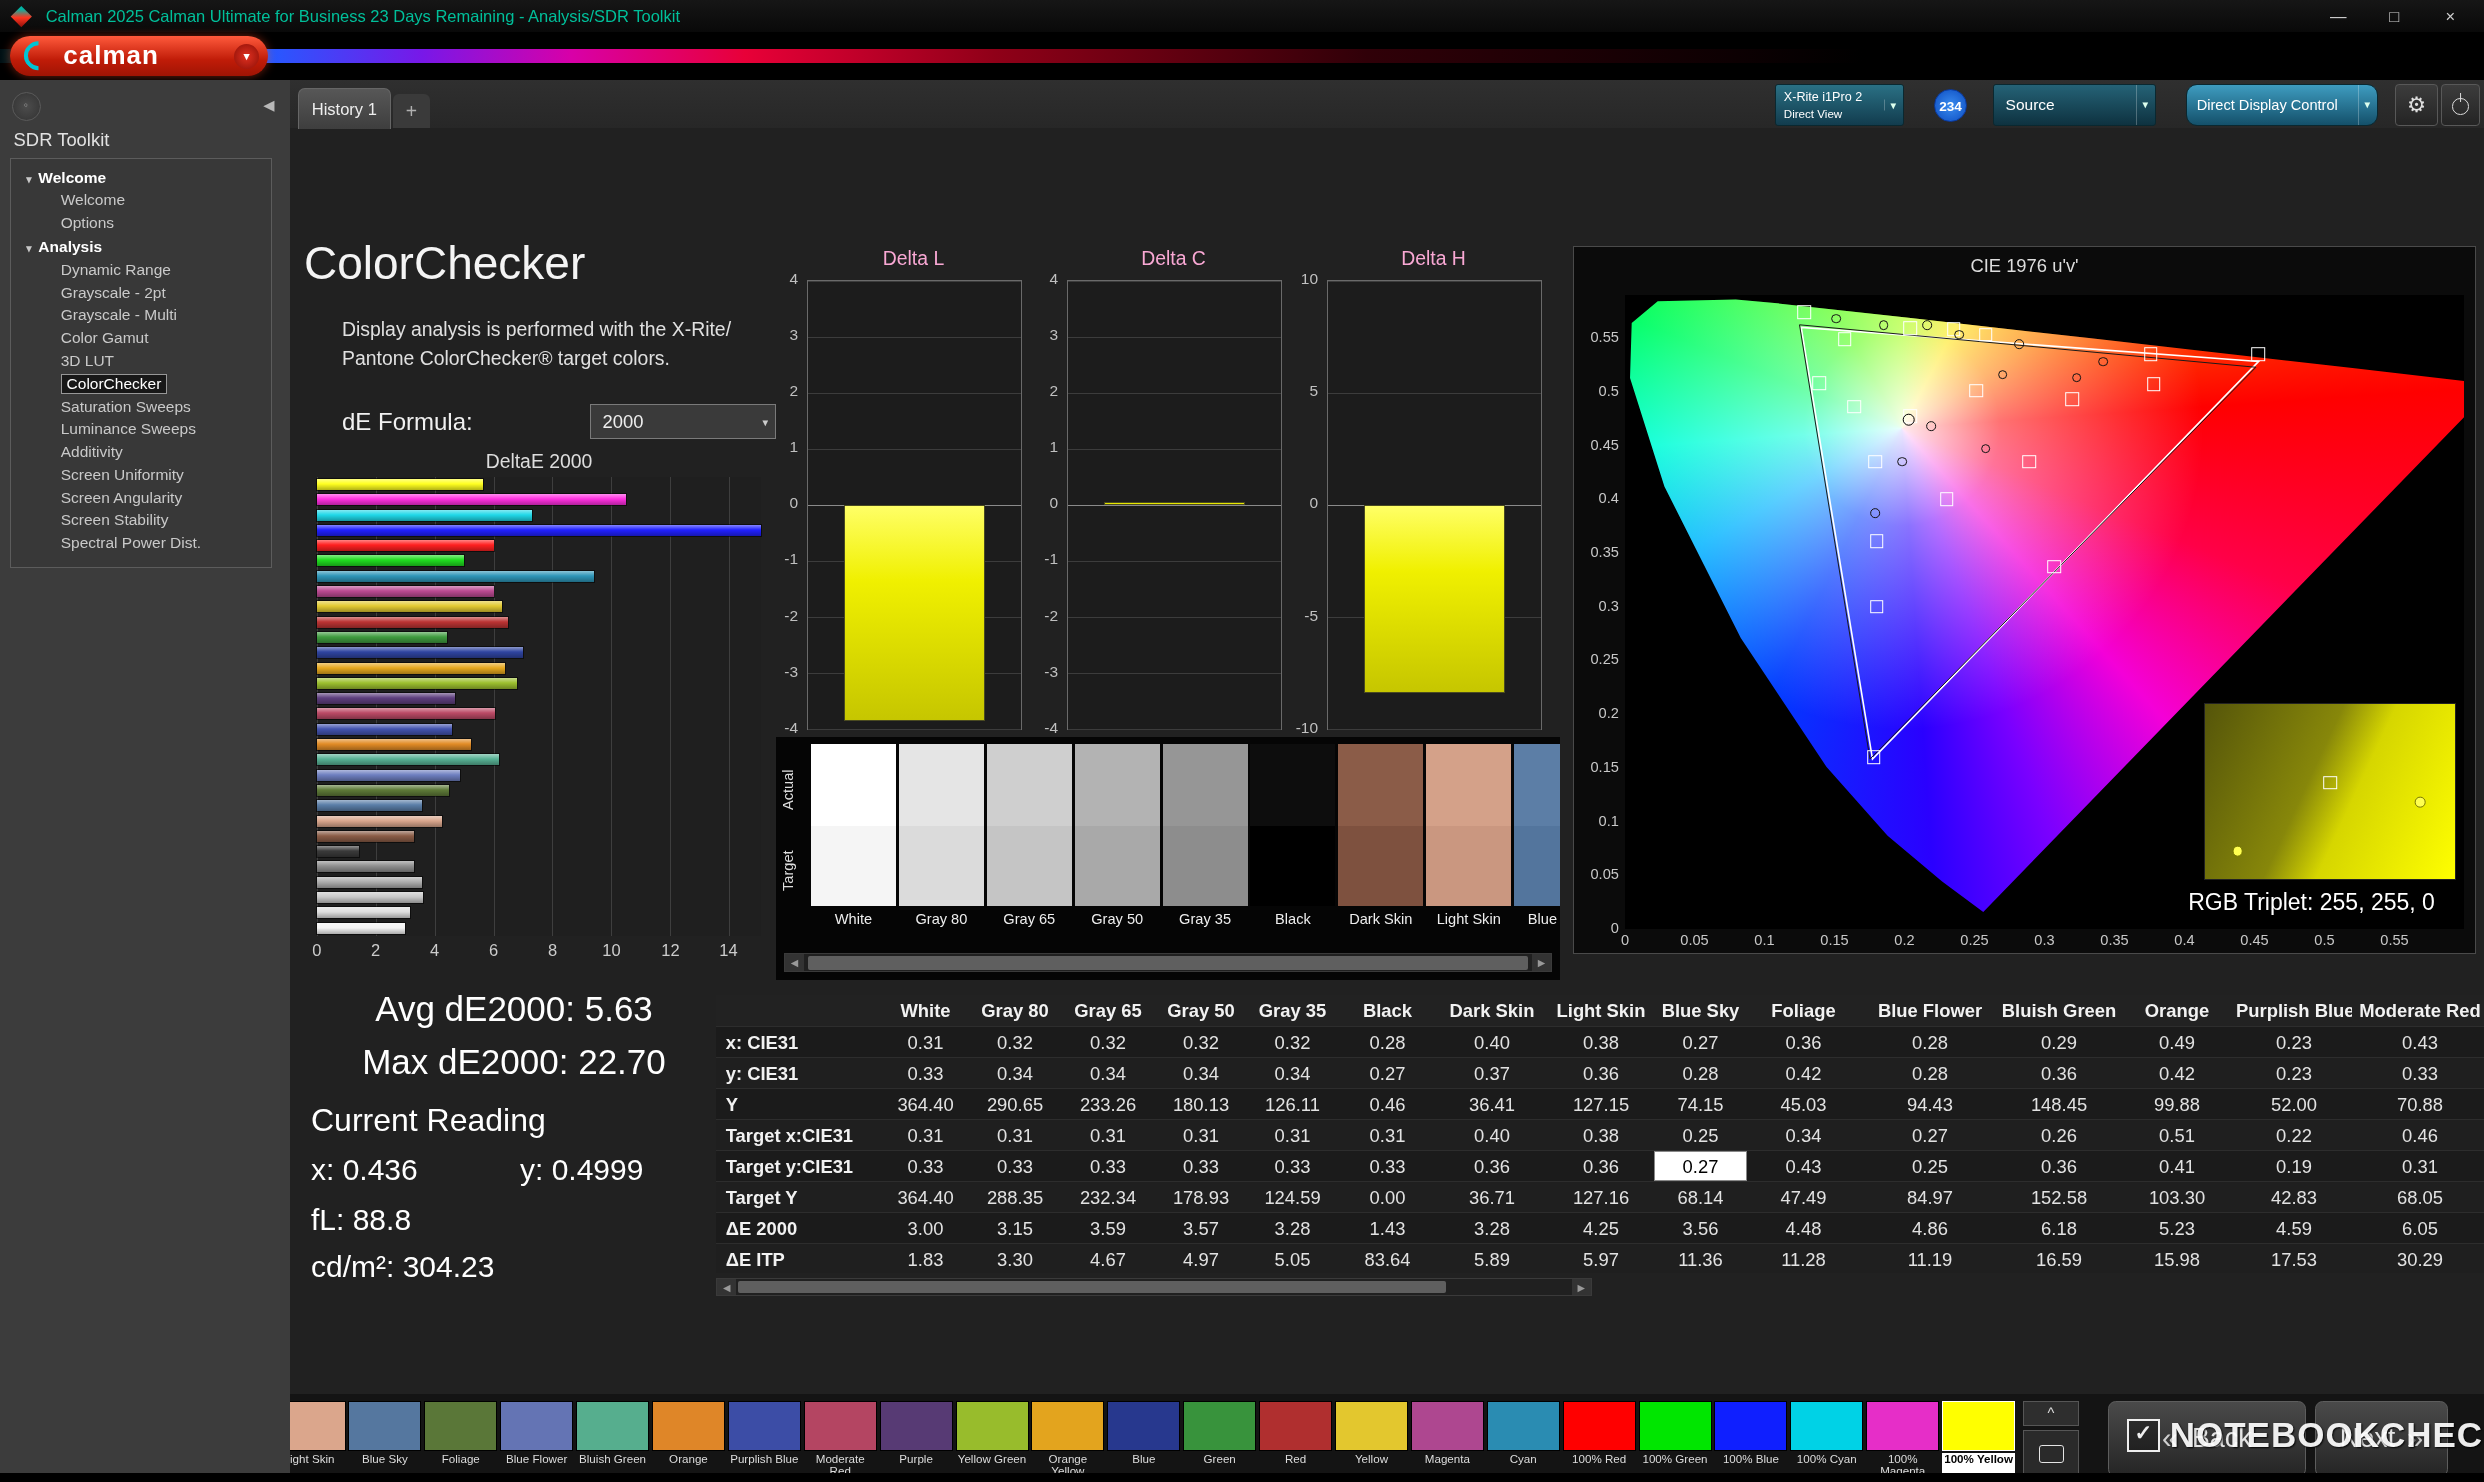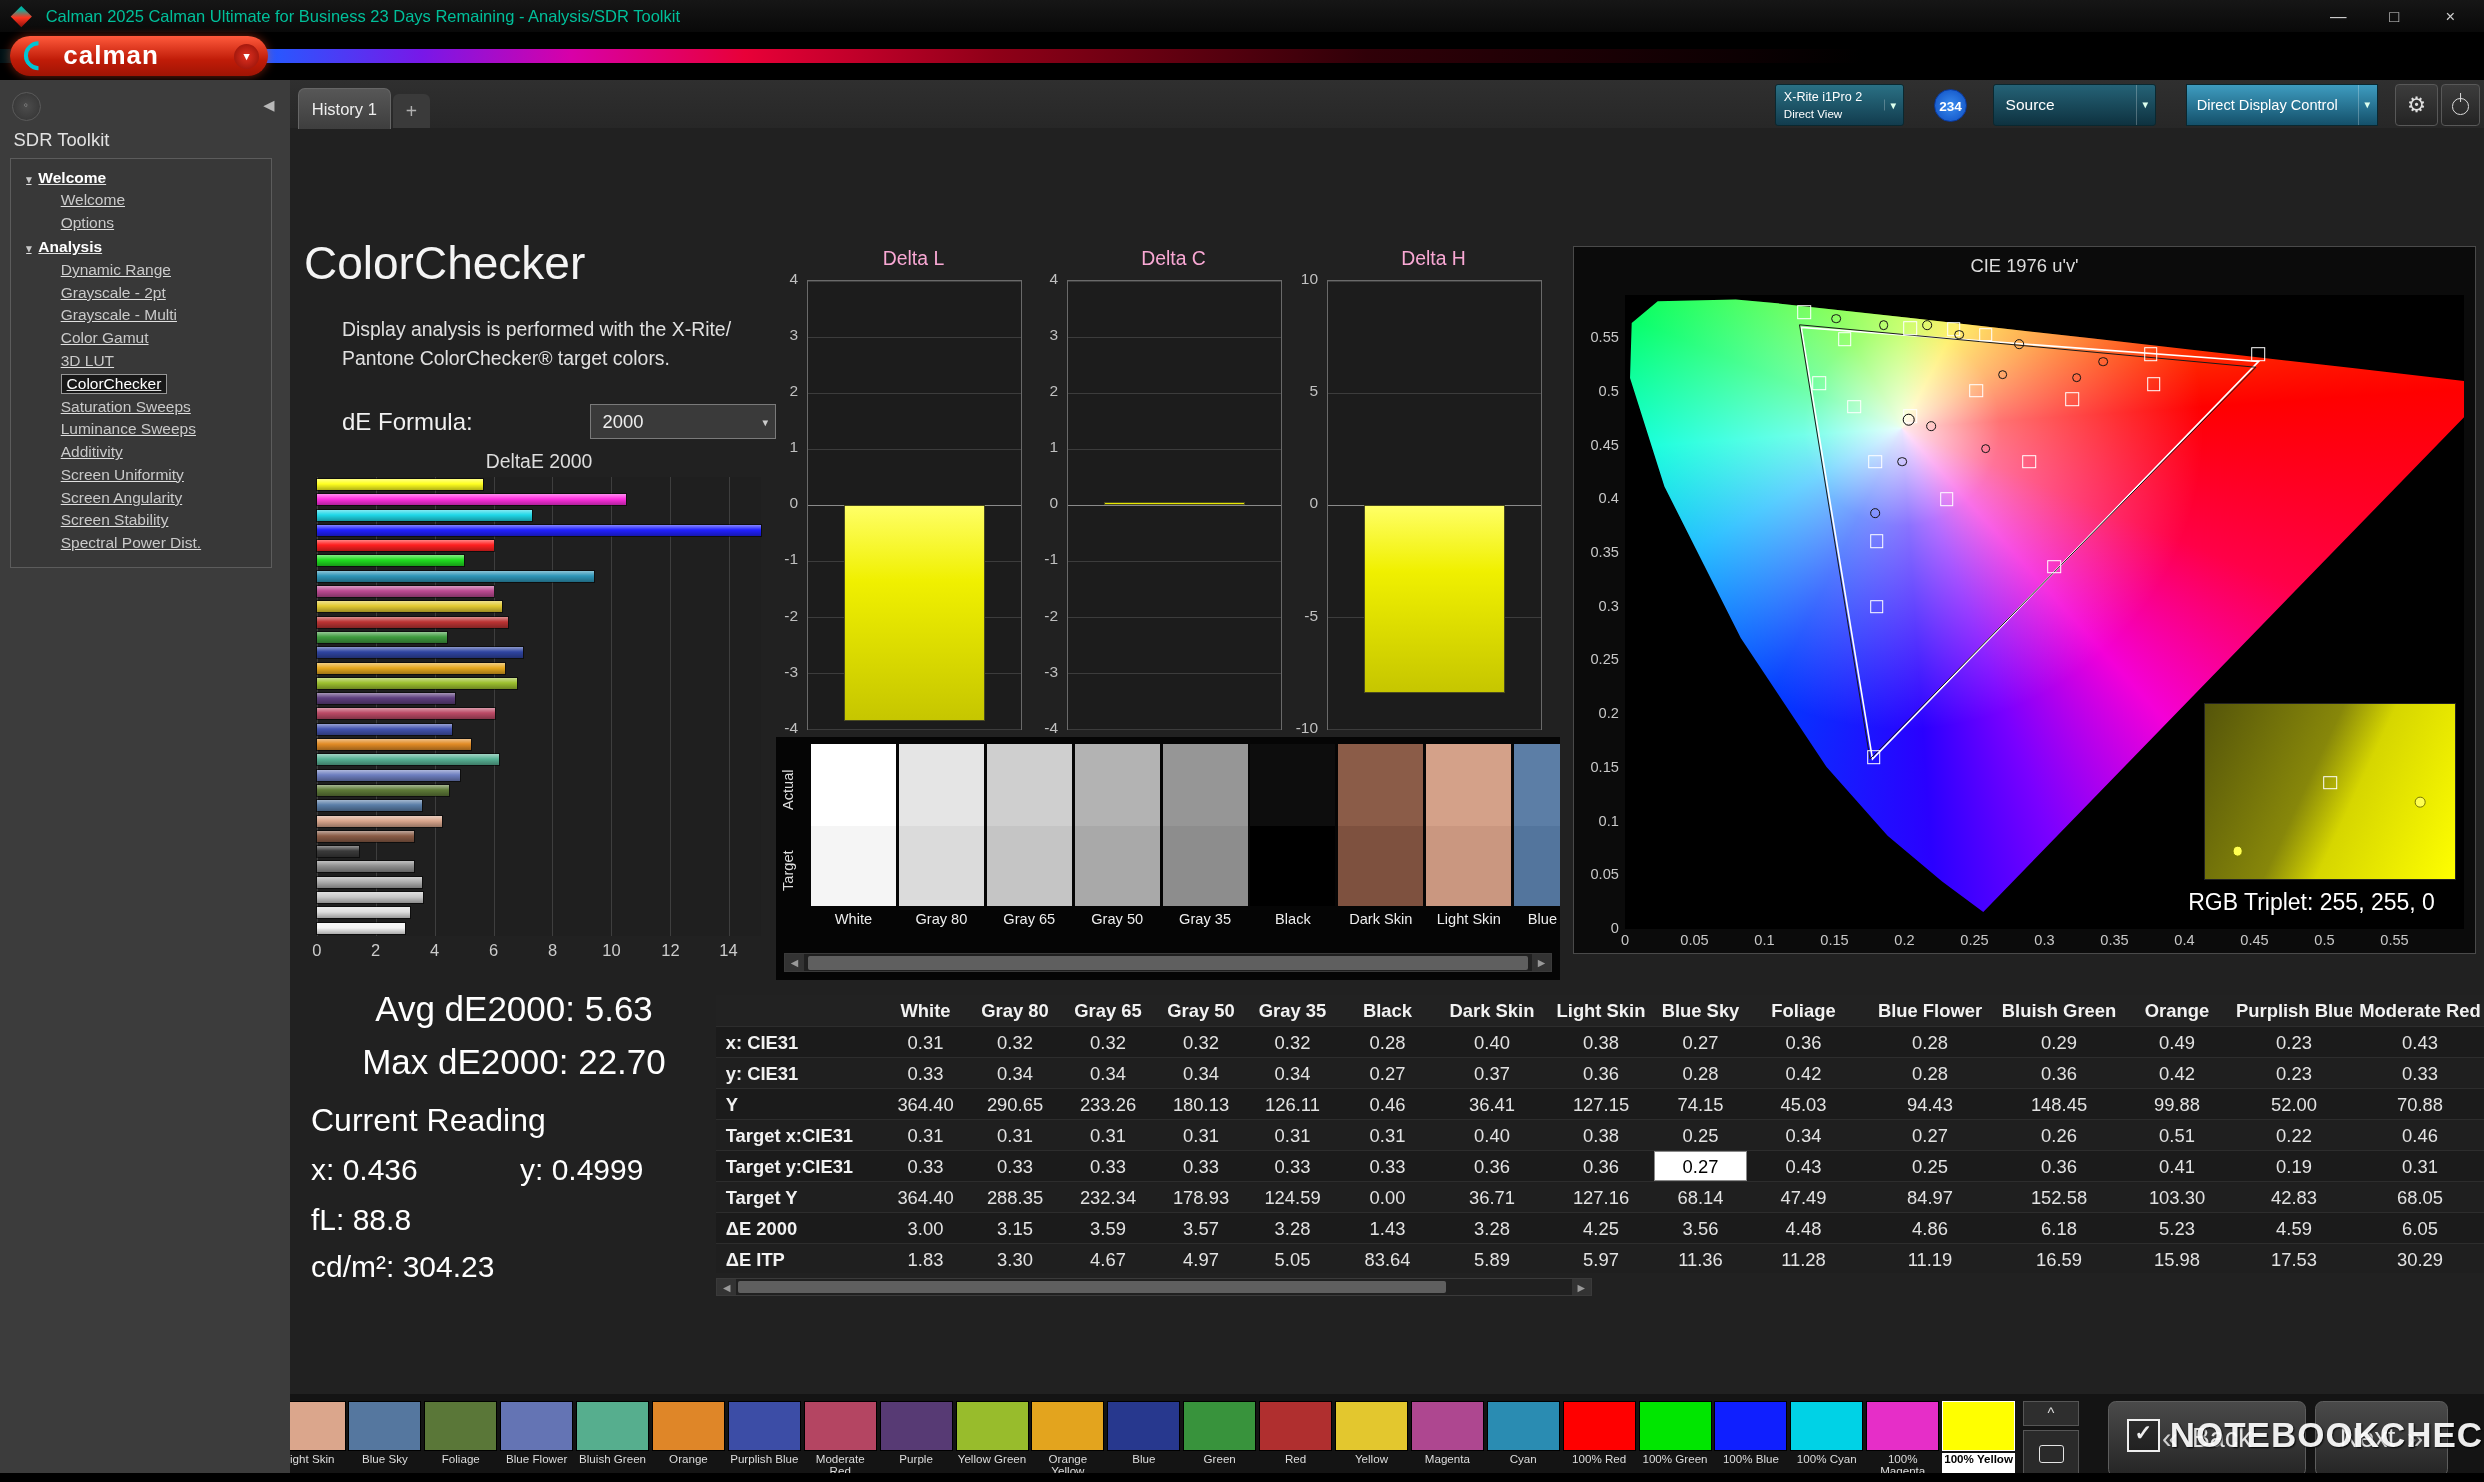--- a/index.html
+++ b/index.html
@@ -21,37 +21,37 @@
     background:linear-gradient(#ff5a3c,#c01c08 60%,#a01404);display:flex;align-items:center;box-shadow:0 0 9.7px rgba(255,70,30,.45);}
   .calman-swoosh{width:21.3px;height:21.3px;margin-left:14.6px;border-radius:50%;border:4.9px solid #00c4d4;border-right-color:transparent;border-bottom-color:transparent;transform:rotate(-45deg);flex:0 0 auto;}
   .calman-text{color:#fff;font-size:26px;font-weight:bold;letter-spacing:1px;margin-left:9.7px;}
   .calman-dd{position:absolute;right:8.7px;top:7.8px;width:25px;height:25px;border-radius:50%;background:radial-gradient(#e03020,#8c0f06);color:#fff;font-size:10.7px;text-align:center;line-height:25px;}
 
   
   #sidebar{position:absolute;left:0;top:80px;width:290px;height:1403px;background:#3c3c3c;}
   .sb-round-btn{position:absolute;left:11.6px;top:11.6px;width:27px;height:27px;border-radius:50%;background:radial-gradient(#4c4c4c,#323232);border:1px solid #5a5a5a;color:#9a9a9a;text-align:center;line-height:25px;font-size:12.6px;}
   .sb-collapse{position:absolute;right:15.5px;top:15.5px;color:#b8b8b8;font-size:14.6px;}
   .sb-title{position:absolute;left:13.6px;top:49px;color:#e2e2e2;font-size:18.4px;}
-  .sb-tree{position:absolute;left:9.7px;top:78px;width:260px;border:1px solid #5c5c5c;background:#383838;padding:6.8px 0 11.6px;text-decoration:underline;}
+  .sb-tree{position:absolute;left:9.7px;top:78px;width:260px;border:1px solid #5c5c5c;background:#383838;padding:6.8px 0 11.6px;}
   .tree-header{color:#fff;font-weight:bold;font-size:15.5px;padding:2.9px 0 2.9px 15.5px;white-space:nowrap;}
   .tree-header .tri{color:#c8c8c8;margin-right:6.8px;font-size:10.7px;}
   .tree-item{color:#c9c9c9;font-size:15.5px;padding:1.9px 0 2.9px 50px;white-space:nowrap;}
   .tree-item.selected span{background:#181818;border:1px solid #979797;color:#fff;padding:0 4.9px 1px 4.9px;}
 
   
   #tabbar{position:absolute;left:290px;top:80px;width:2194px;height:48px;background:linear-gradient(#2f2f2f,#272727);}
   .tab-active{position:absolute;left:7.8px;top:7.8px;width:91px;height:40px;background:linear-gradient(#575757,#3e3e3e);border:1px solid #666;border-bottom:none;border-radius:6.8px 6.8px 0 0;color:#eee;font-size:16.5px;text-align:center;line-height:40px;}
   .tab-add{position:absolute;left:103px;top:13.6px;width:37px;height:34px;background:#3a3a3a;border-radius:5.8px 5.8px 0 0;color:#b0b0b0;text-align:center;line-height:34px;font-size:19.4px;}
   .meter-dd{position:absolute;left:1775px;top:84px;width:129px;height:42px;background:linear-gradient(#2a7084,#123c4e);border:1px solid #0a2830;border-radius:2.9px;color:#fff;padding:4.9px 21.3px 0 7.8px;box-sizing:border-box;}
   .meter-line1{font-size:12.6px;white-space:nowrap;}
   .meter-line2{font-size:11.6px;margin-top:2.9px;white-space:nowrap;}
   .dd-arrow{position:absolute;right:4.9px;top:50%;transform:translateY(-50%);font-size:9.7px;color:#dfe;border-left:1px solid rgba(255,255,255,.25);padding-left:3.9px;}
   .badge{position:absolute;left:1934px;top:89px;width:33px;height:33px;border-radius:50%;background:radial-gradient(#3a8cf0,#0c4cc0);color:#fff;font-size:13.6px;font-weight:bold;text-align:center;line-height:33px;border:1.9px solid #0a3aa0;box-sizing:border-box;}
   .source-dd{position:absolute;left:1993px;top:84px;width:163px;height:42px;background:linear-gradient(#256276,#0e3240);border:1px solid #0a2830;border-radius:2.9px;color:#fff;font-size:15.5px;line-height:40px;padding-left:11.6px;box-sizing:border-box;}
-  .ddc-dd{position:absolute;left:2186px;top:84px;width:192px;height:42px;background:linear-gradient(#3e9cc0,#14506a);border:1px solid #0a2830;border-radius:0;color:#fff;font-size:14.6px;line-height:40px;padding-left:9.7px;box-sizing:border-box;white-space:nowrap;}
+  .ddc-dd{position:absolute;left:2186px;top:84px;width:192px;height:42px;background:linear-gradient(#3e9cc0,#14506a);border:1px solid #0a2830;border-radius:11px;color:#fff;font-size:14.6px;line-height:40px;padding-left:9.7px;box-sizing:border-box;white-space:nowrap;}
   .icon-btn{position:absolute;top:84px;width:43px;height:42px;background:linear-gradient(#3c3c3c,#242424);border:1px solid #585858;border-radius:3.9px;color:#e0e0e0;text-align:center;line-height:41px;font-size:21.3px;box-sizing:border-box;}
   .power-glyph{display:inline-block;width:14.6px;height:14.6px;border:1.9px solid #ddd;border-radius:50%;position:relative;vertical-align:middle;}
   .power-glyph:after{content:"";position:absolute;left:50%;top:-5.8px;width:1.9px;height:8.7px;background:#ddd;transform:translateX(-50%);}
 
   
   .page-title{position:absolute;left:304px;top:236px;font-size:46px;color:#f4f4f4;}
   .page-desc{position:absolute;left:342px;top:315px;font-size:19.4px;color:#e0e0e0;line-height:29px;}
   .formula-label{position:absolute;left:342px;top:408px;font-size:24px;color:#f0f0f0;}
   .formula-select{position:absolute;left:590px;top:404px;width:186px;height:35px;background:#3a3a3a;border:1px solid #7a7a7a;color:#eee;font-size:18.4px;line-height:33px;padding-left:11.6px;box-sizing:border-box;}
   .formula-select .dd-arrow{border-left:none;color:#ccc;}

